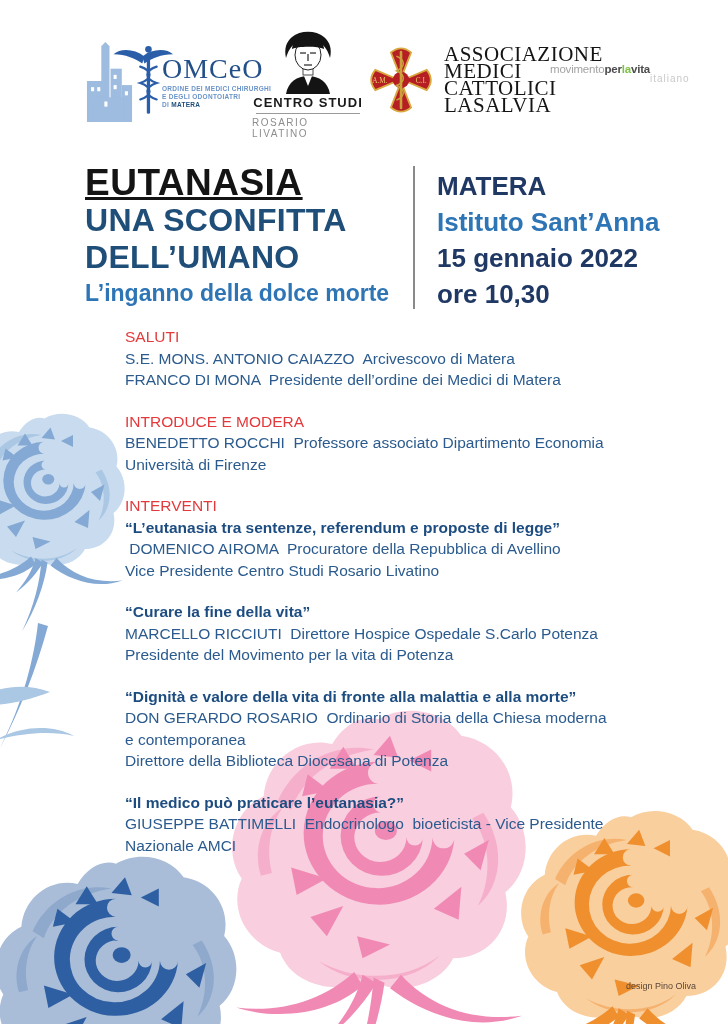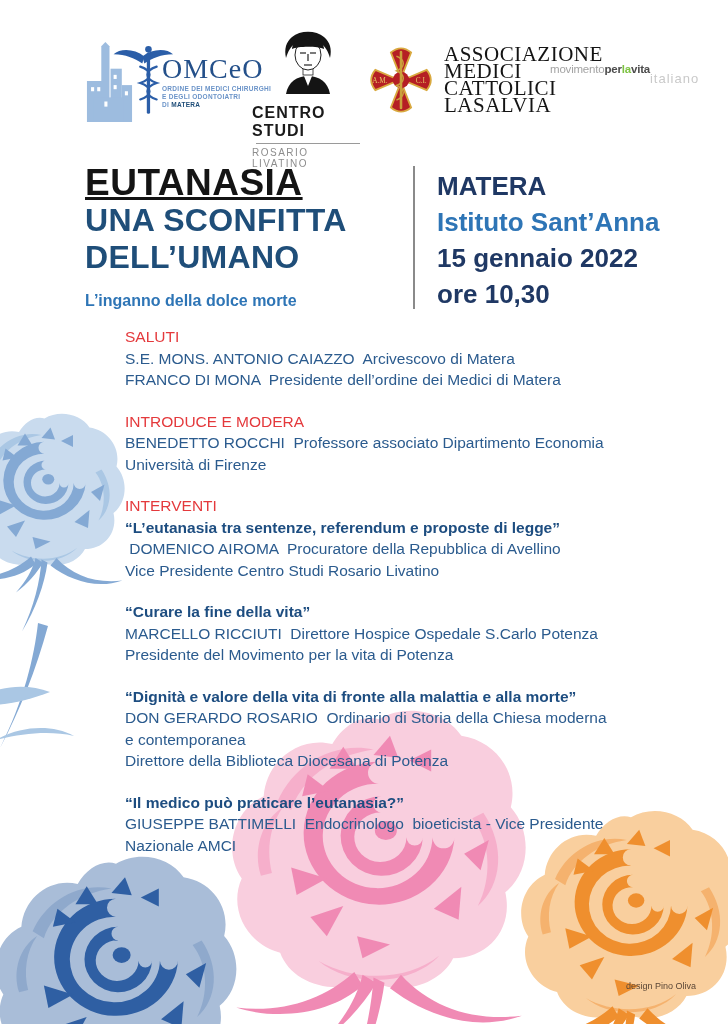--- a/index.html
+++ b/index.html
@@ -10,36 +10,36 @@
   }
   
   .logos{position:absolute;left:0;top:0;width:728px;height:150px;z-index:1;}
   .logo{position:absolute;display:flex;align-items:center;}
   .logo-omceo{left:84px;top:40px;}
   .omceo-text{margin-left:-14px;}
   .omceo-acronym{font-family:"Liberation Serif",serif;font-size:28px;color:#24508a;letter-spacing:1px;}
   .omceo-sub{font-size:6.5px;line-height:8px;color:#6a93c8;font-weight:bold;letter-spacing:.3px;}
   .omceo-city{color:#1f4e79;font-weight:bold;}
   .logo-cs{left:252px;top:30px;flex-direction:column;width:112px;}
-  .cs-title{font-size:16px;font-weight:800;color:#1a1a1a;letter-spacing:1px;margin-top:10px;}
+  .cs-title{font-size:13px;font-weight:800;color:#1a1a1a;letter-spacing:1px;margin-top:1px;}
   .cs-rule{width:104px;height:1px;background:#9a9a9a;margin:3px 0;}
   .cs-sub{font-size:10px;color:#8d8d8d;letter-spacing:1.5px;}
   .logo-amci{left:368px;top:42px;}
   .amci-text{margin-left:10px;font-family:"Liberation Serif",serif;font-size:21px;line-height:17px;color:#141414;letter-spacing:.5px;}
   .logo-mpv{left:550px;top:48px;flex-direction:row;width:112px;}
   .mpv-line{font-size:11.5px;letter-spacing:-0.2px;}
   .mpv-gray{color:#a3a3a3;}
   .mpv-bold{color:#4c4c4c;font-weight:bold;}
   .mpv-green{color:#7dc242;font-weight:bold;}
-  .mpv-sub{font-size:13px;color:#c9c9c9;letter-spacing:1px;margin-top:18px;}
+  .mpv-sub{font-size:10px;color:#c9c9c9;letter-spacing:1px;margin-top:18px;}
   
   .title-block{position:absolute;left:85px;top:164px;z-index:1;}
   .title-main{font-size:37px;font-weight:800;color:#141414;line-height:38px;letter-spacing:.5px;text-decoration:underline;}
   .title-sub1,.title-sub2{font-size:32px;font-weight:800;color:#1f4e79;line-height:37px;letter-spacing:.3px;}
-  .title-tag{font-size:16px;font-weight:bold;color:#2e75b6;margin-top:16px;}
+  .title-tag{font-size:23px;font-weight:bold;color:#2e75b6;margin-top:4px;}
   .vdivider{position:absolute;left:413px;top:166px;width:2px;height:143px;background:#8a8a8a;z-index:1;}
   .event-block{position:absolute;left:437px;top:168px;z-index:1;line-height:36px;}
   .event-city,.event-date,.event-time{font-size:26px;font-weight:800;color:#1f3864;}
   .event-venue{font-size:26px;font-weight:bold;color:#2e75b6;}
   
   .program{position:absolute;left:125px;top:326px;width:585px;z-index:2;
     font-size:15.5px;line-height:21.5px;color:#2b5b8e;}
   .pblock{margin-bottom:20px;}
   .ptalk{margin-bottom:20px;}
   .phead{color:#e4393c;}

